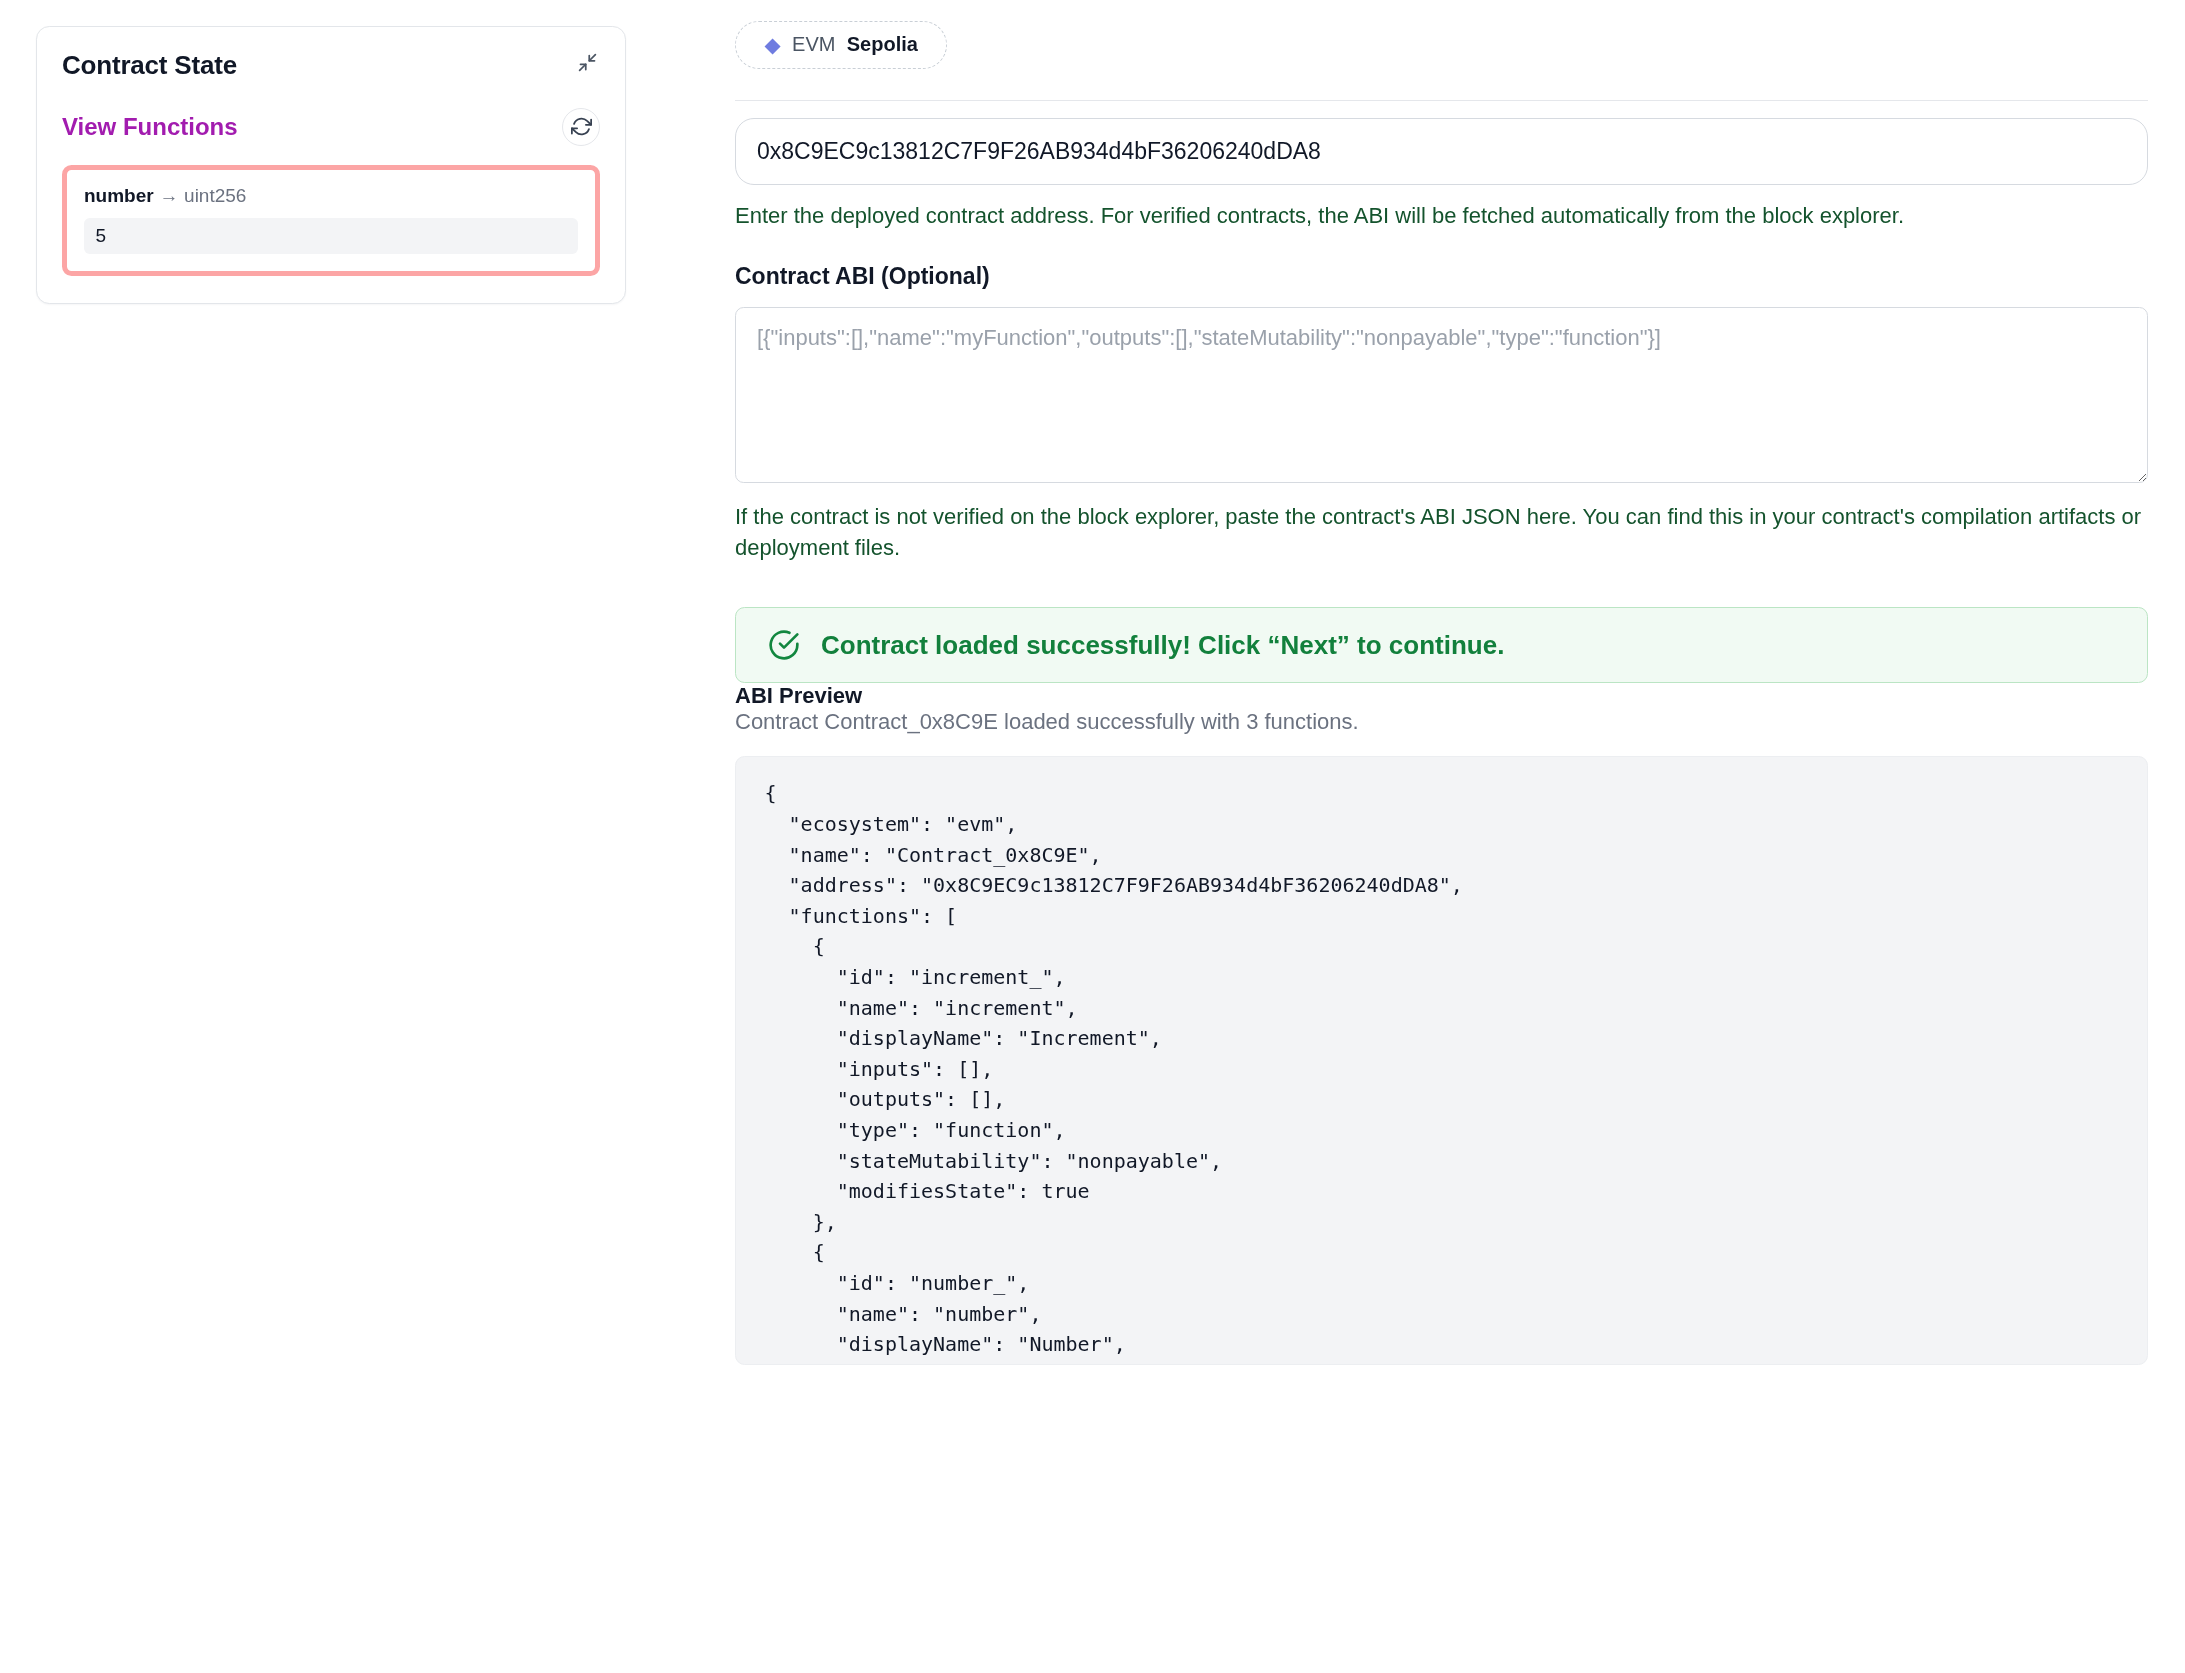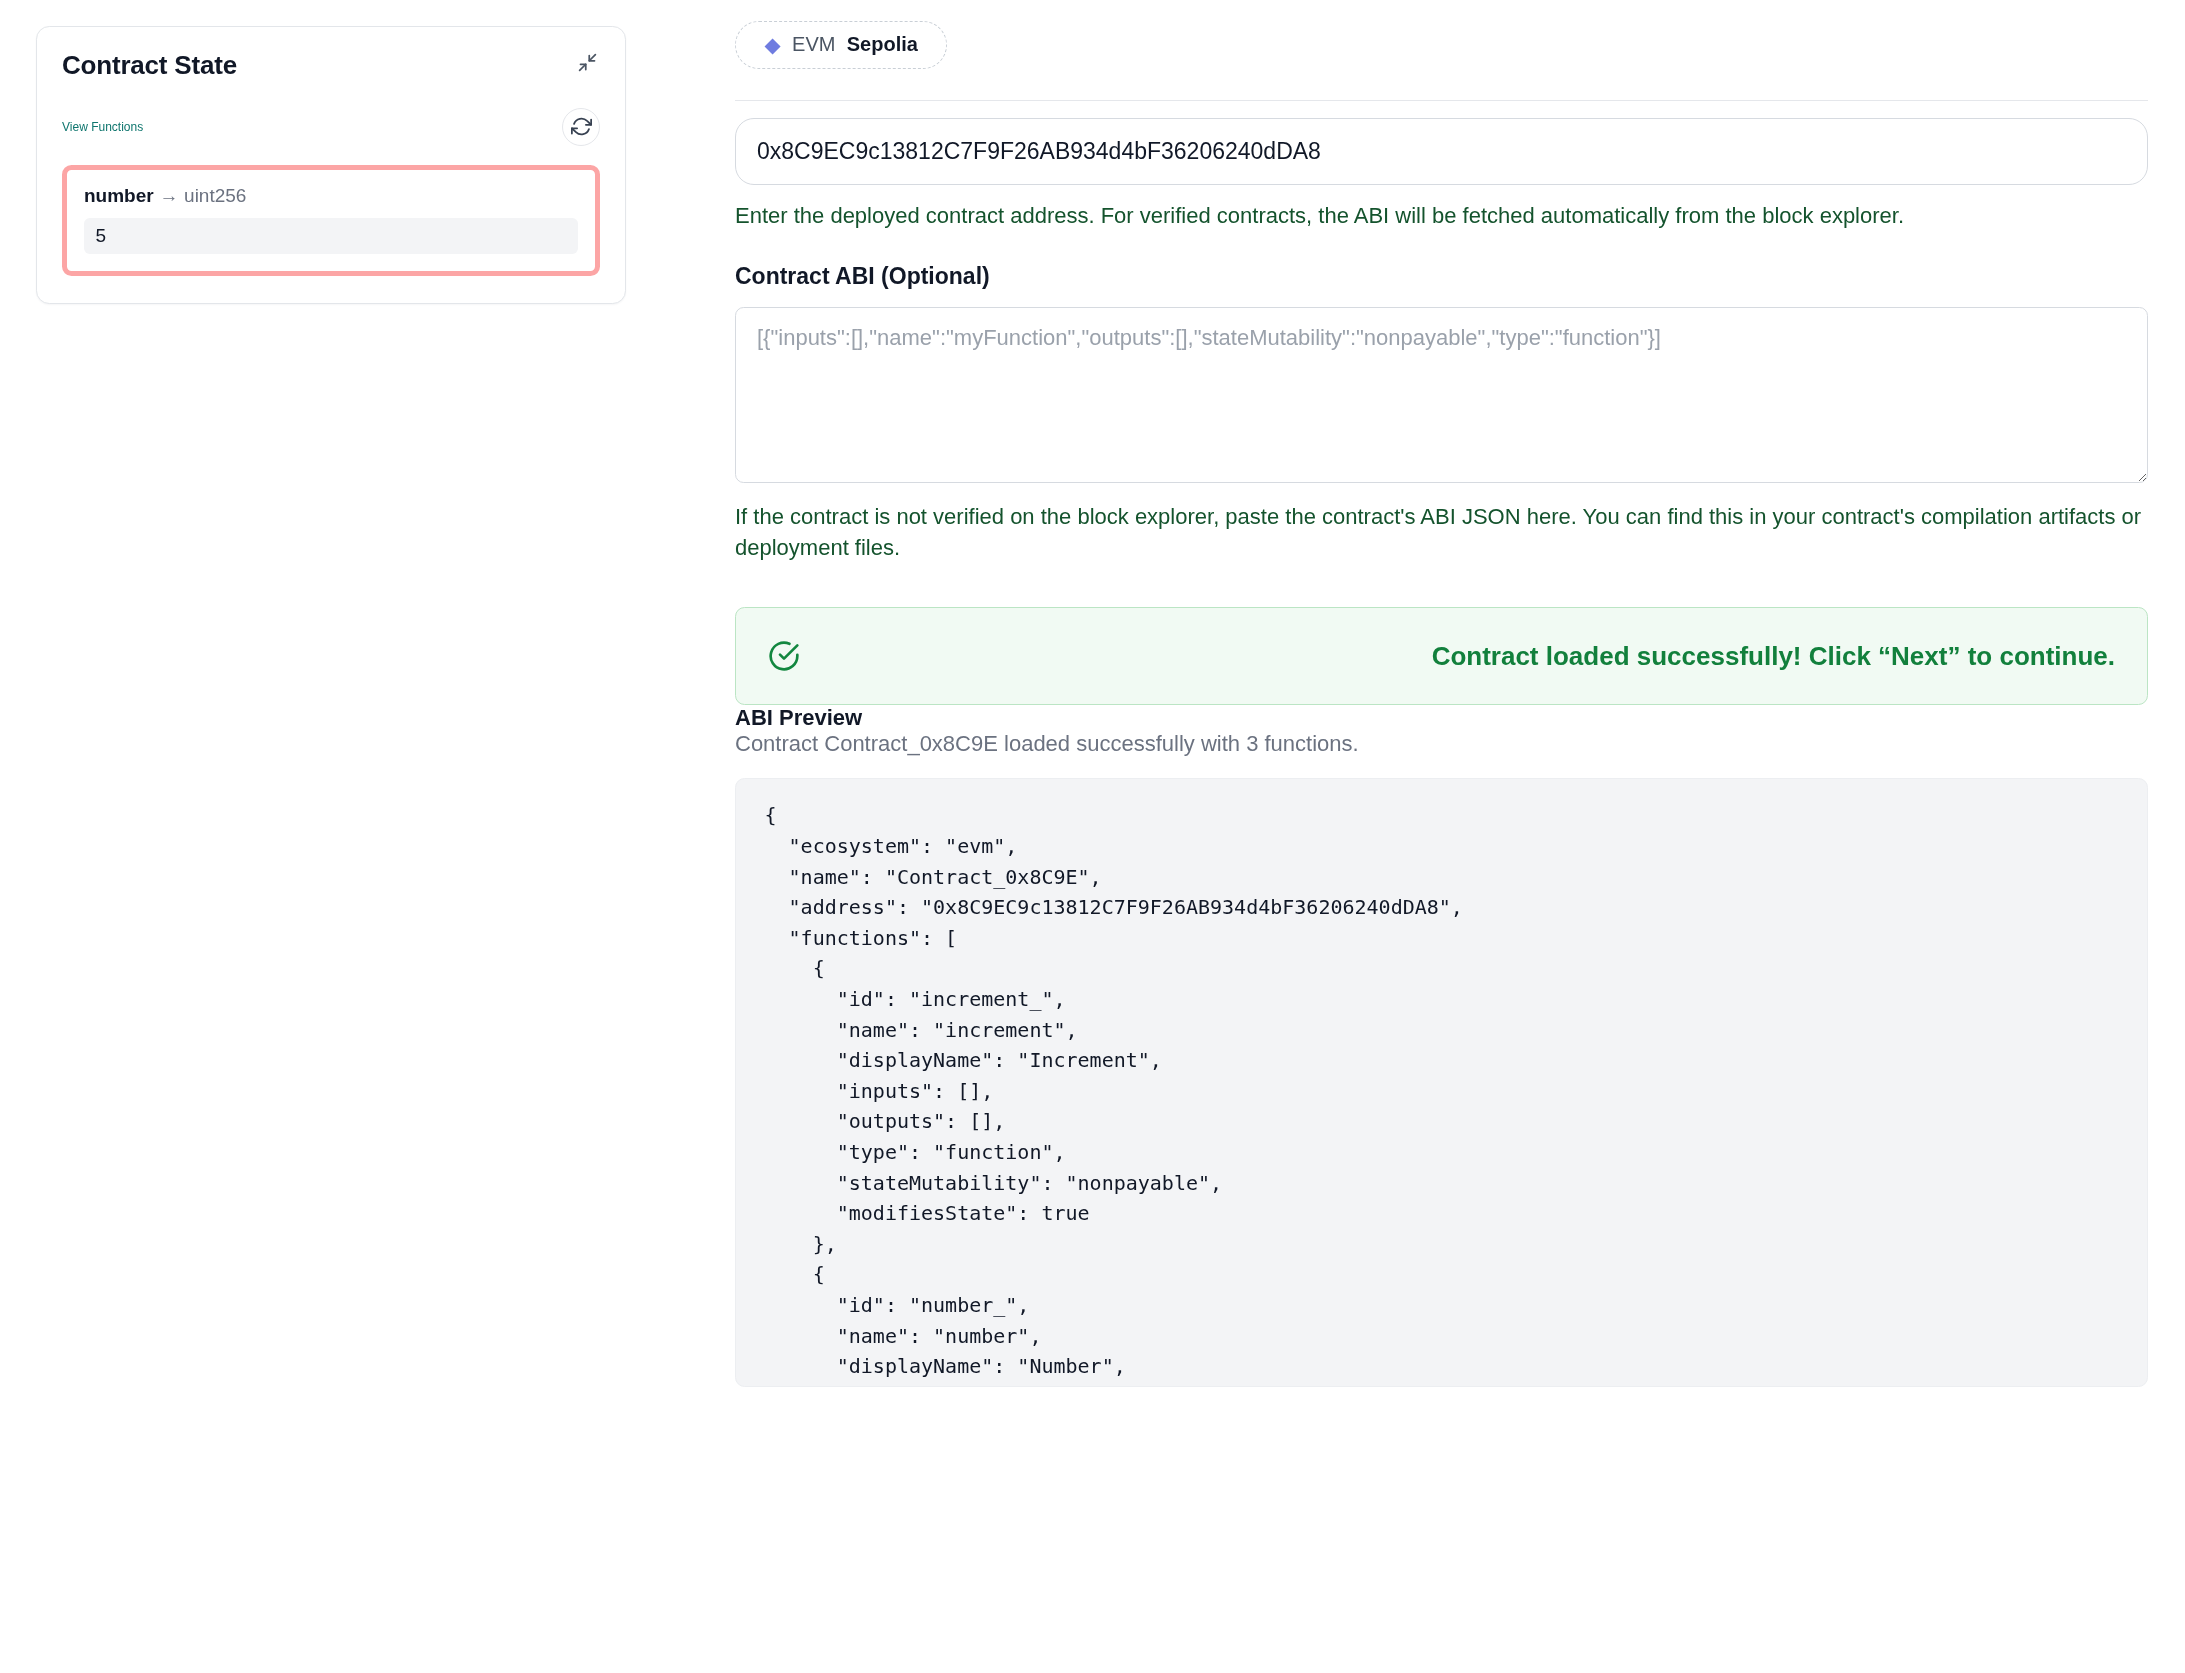--- a/index.html
+++ b/index.html
@@ -57,23 +57,23 @@
     color: #4b5563;
     cursor: pointer;
   }
   .subhead-row {
     margin-top: 27px;
     display: flex;
     align-items: center;
     justify-content: space-between;
   }
   .subhead {
-    font-size: 12px;
-    font-weight: 400;
-    color: #0f766e;
+    font-size: 24px;
+    font-weight: 700;
+    color: #a21caf;
   }
   .refresh-btn {
     width: 38px;
     height: 38px;
     border-radius: 50%;
     border: 1px solid #e5e7eb;
     background: #fff;
     display: flex;
     align-items: center;
     justify-content: center;
@@ -172,25 +172,24 @@
     outline: none;
     resize: vertical;
   }
   .abi-textarea::placeholder { color: #9aa1ab; }
 
   .success-banner {
     margin-top: 44px;
     border: 1px solid #bbe5c4;
     background: #f1faf3;
     border-radius: 9.5px;
-    padding: 32px 32px;
+    padding: 21px 32px;
     display: flex;
     align-items: center;
     gap: 21px;
-    justify-content: space-between;
   }
   .success-icon { color: #12873f; flex: 0 0 auto; display: flex; }
   .success-text {
     font-size: 26px;
     font-weight: 700;
     color: #12803c;
   }
 
   .section-title {
     font-size: 22px;

